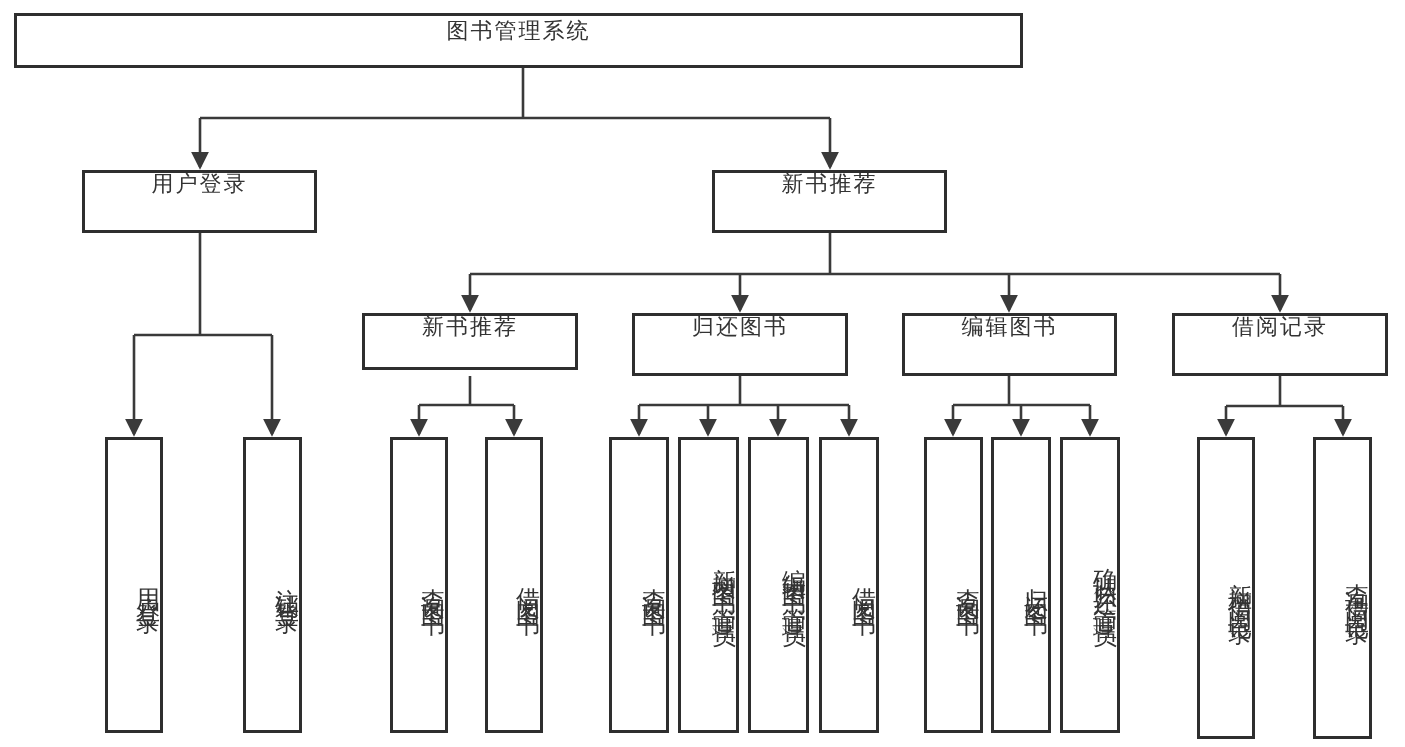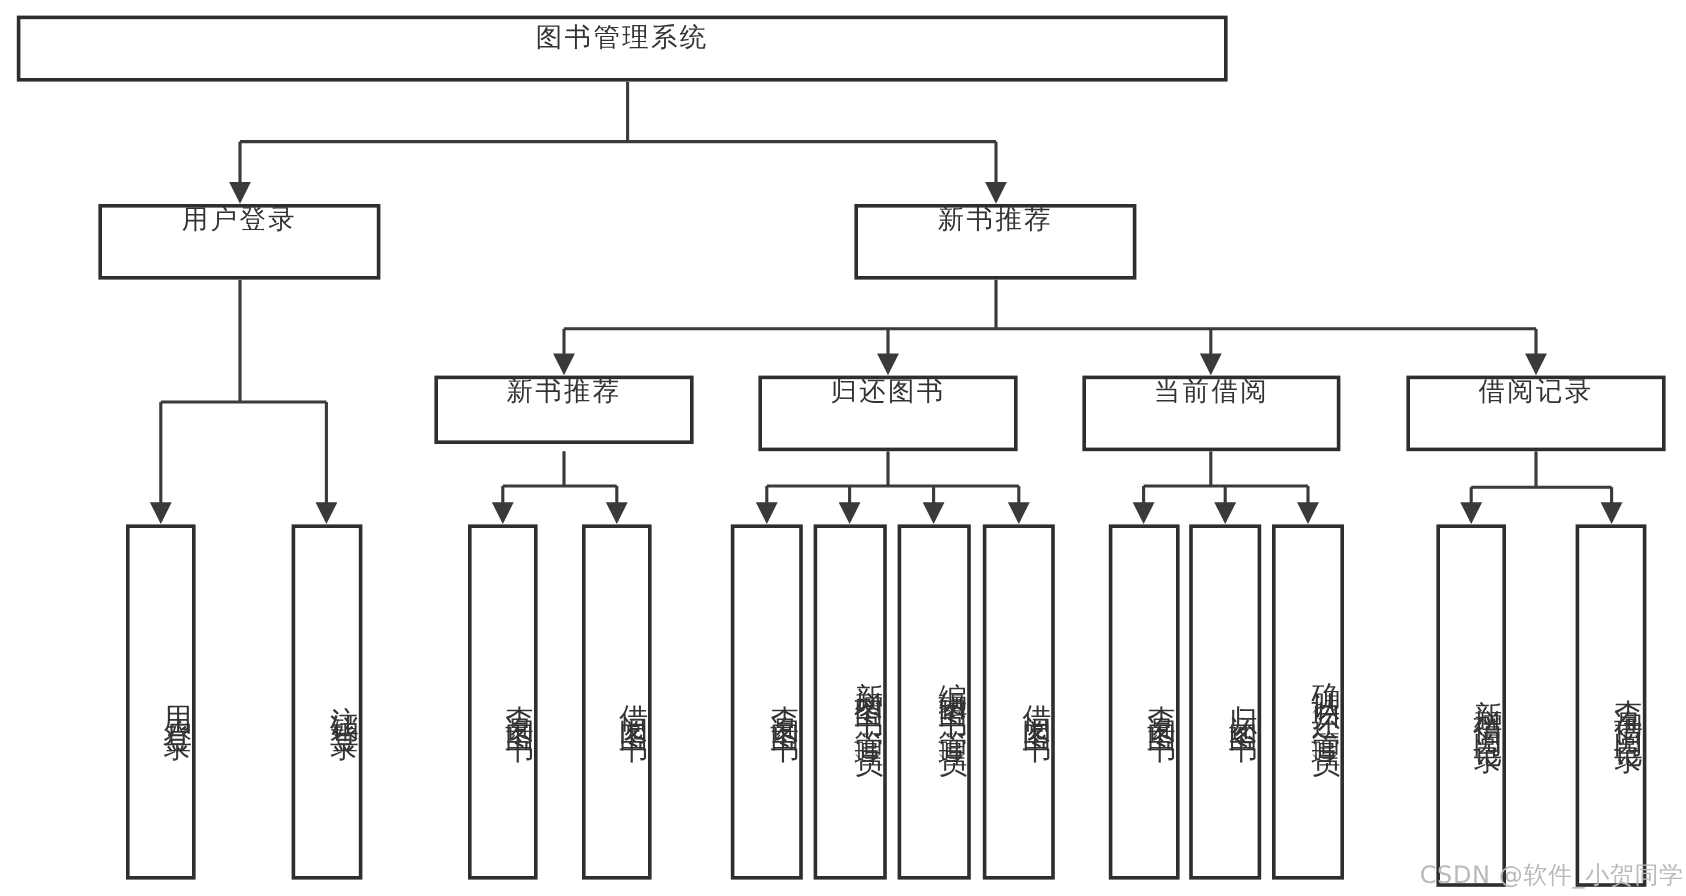--- a/index.html
+++ b/index.html
@@ -98,21 +98,21 @@
     <span>新书推荐</span>
   </div>
 
   <div class="node hnode" style="left:362px;top:313px;width:216px;height:57px">
     <span>新书推荐</span>
   </div>
   <div class="node hnode" style="left:632px;top:313px;width:216px;height:63px">
     <span>归还图书</span>
   </div>
   <div class="node hnode" style="left:902px;top:313px;width:215px;height:63px">
-    <span>当前借阅</span>
+    <span>编辑图书</span>
   </div>
   <div class="node hnode" style="left:1172px;top:313px;width:216px;height:63px">
     <span>借阅记录</span>
   </div>
 
   <div class="node leaf" style="left:105px;top:437px;width:58px;height:296px">
     <span>用户登录</span>
   </div>
   <div class="node leaf" style="left:243px;top:437px;width:59px;height:296px">
     <span>注销登录</span>
@@ -148,15 +148,14 @@
     <span>确认归还（管理员）</span>
   </div>
 
   <div class="node leaf" style="left:1197px;top:437px;width:58px;height:302px">
     <span>新增借阅记录</span>
   </div>
   <div class="node leaf" style="left:1313px;top:437px;width:59px;height:302px">
     <span>查询借阅记录</span>
   </div>
 
-  <div class="watermark">CSDN @软件_小贺同学</div>
 
 </div>
 
 </body></html>

